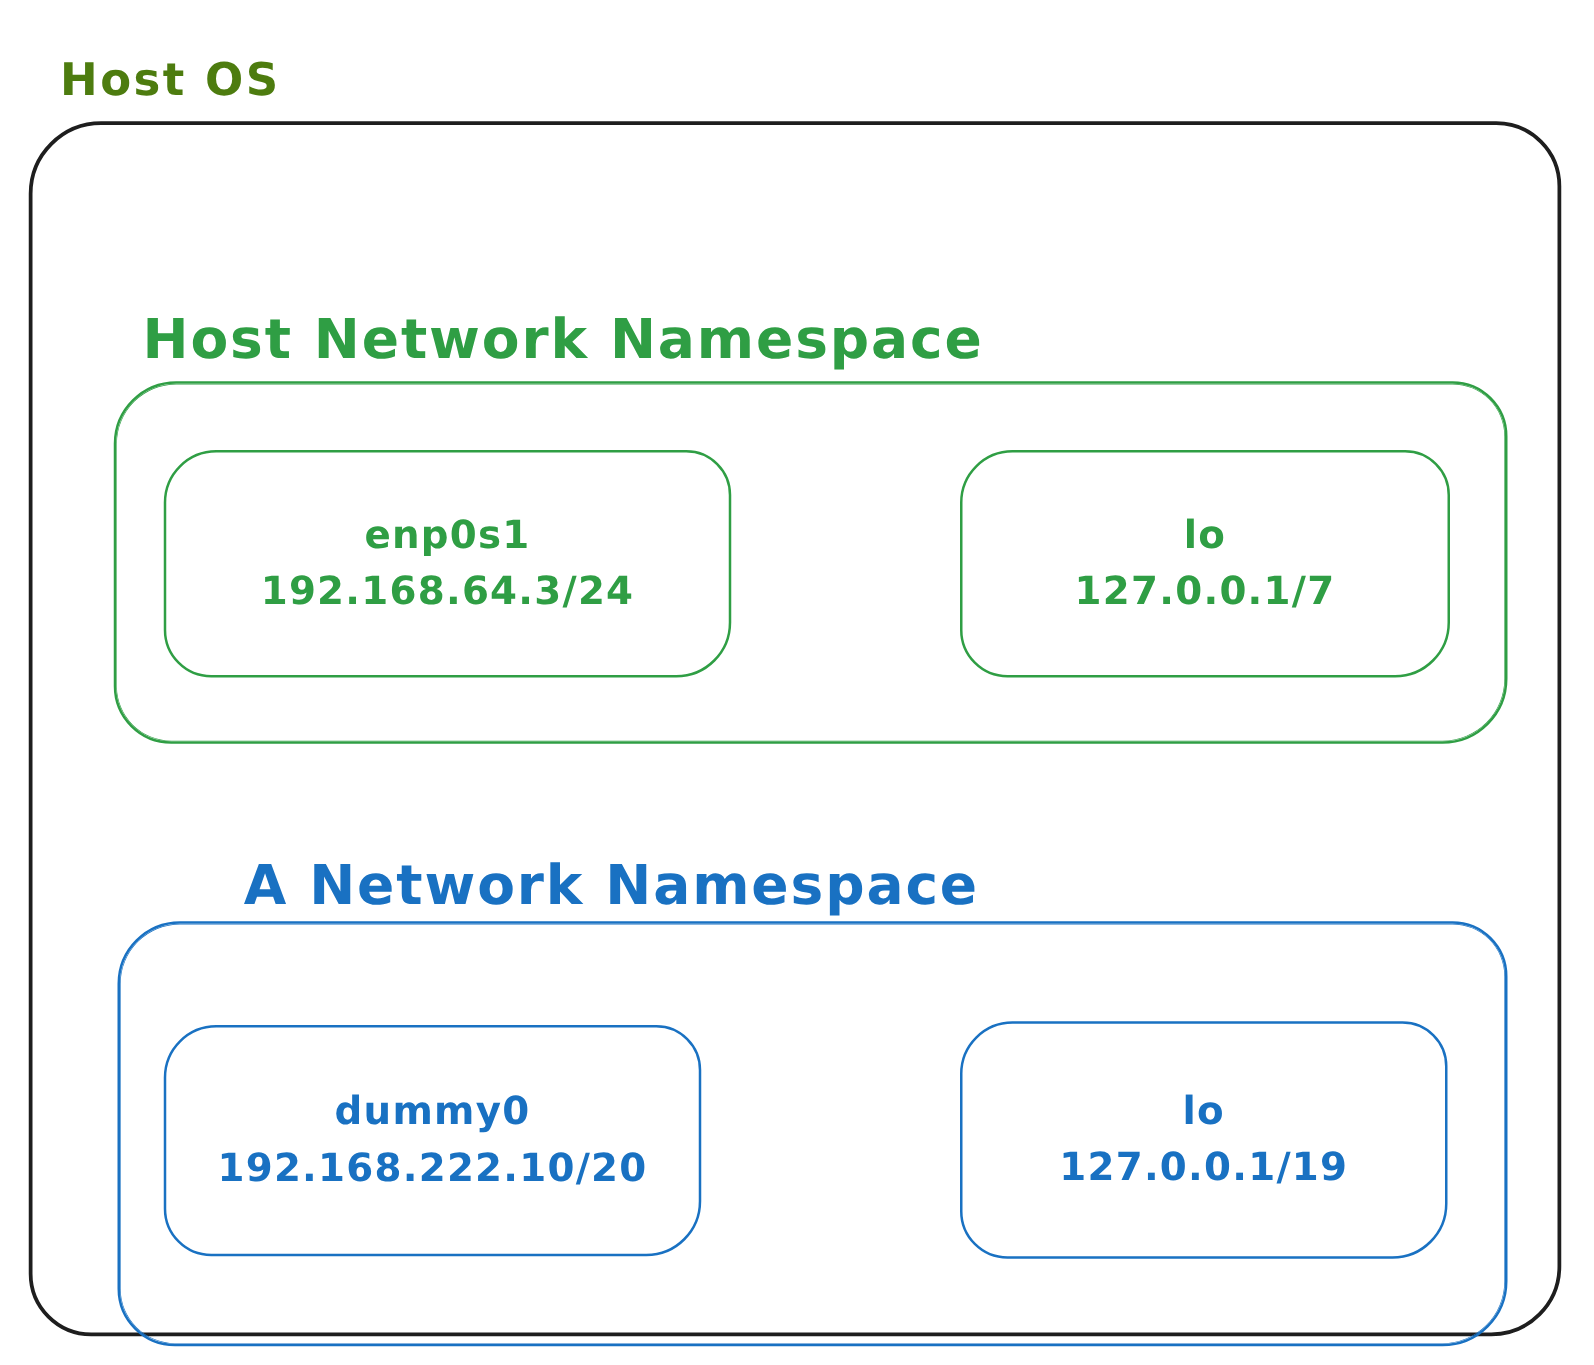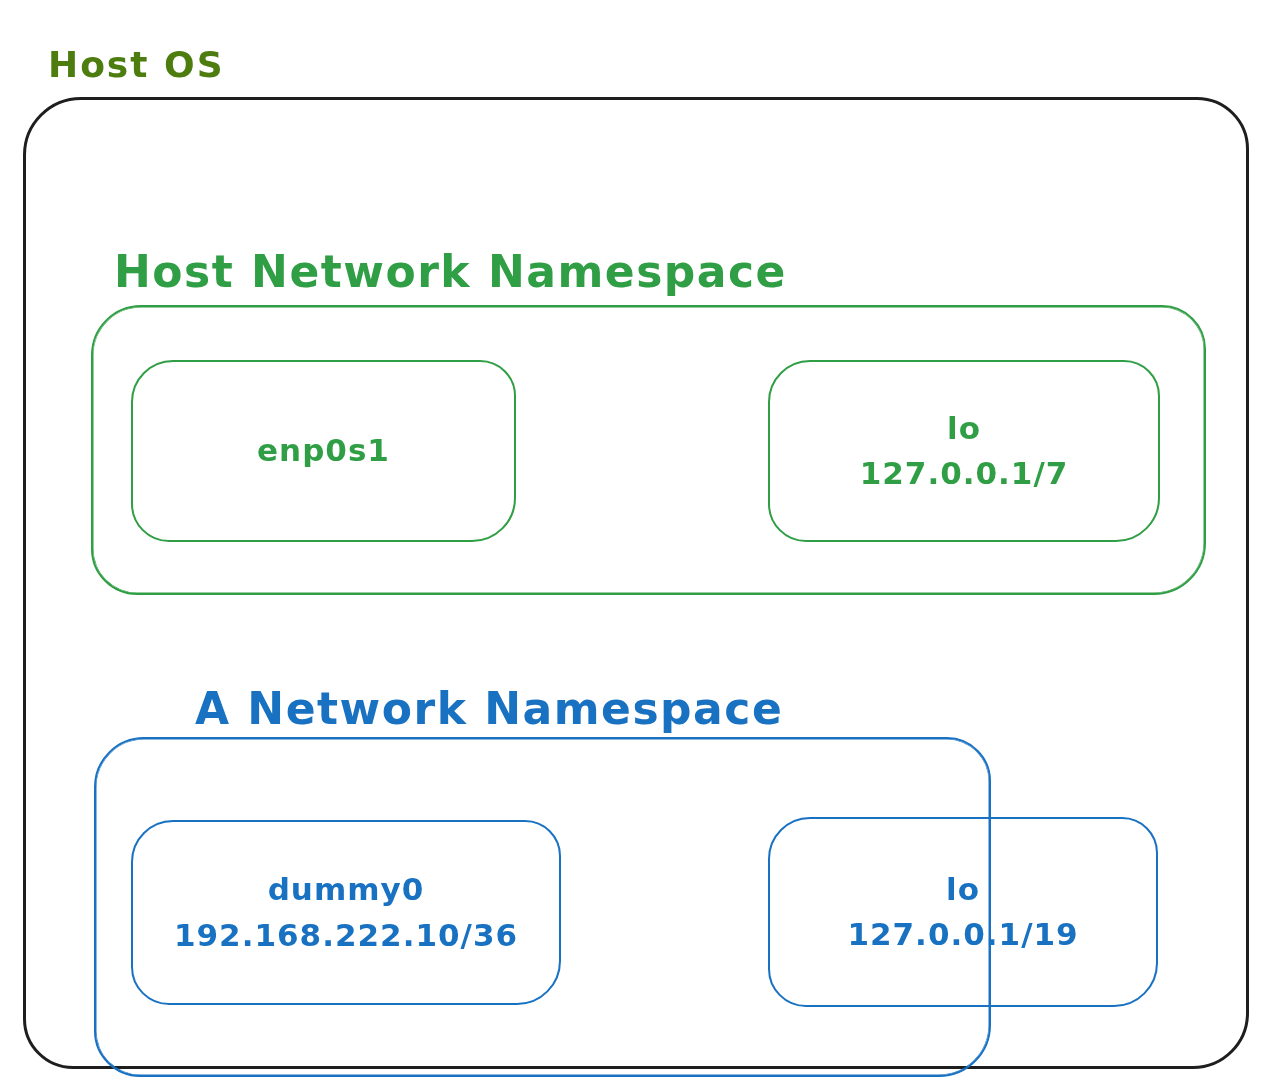--- a/index.html
+++ b/index.html
@@ -53,21 +53,21 @@
     left: 65px;
     top: 205px;
     width: 1115px;
     height: 290px;
     border: 2.5px solid #2f9e44;
     box-shadow: inset 0 0 0 0.5px #2f9e44;
   }
   .ns-container.blue {
     left: 68px;
     top: 637px;
-    width: 897px;
+    width: 1112px;
     height: 340px;
     border: 2.5px solid #1971c2;
     box-shadow: inset 0 0 0 0.5px #1971c2;
   }
   .iface-box {
     position: absolute;
     box-sizing: border-box;
     border-radius: 42px 36px 44px 38px;
     display: flex;
     flex-direction: column;
@@ -80,56 +80,57 @@
   .ns-container.blue  .iface-box { border: 2.5px solid #1971c2; color: #1971c2; }
   .iface-box .iface-name,
   .iface-box .iface-addr {
     font-size: 31px;
     font-weight: 700;
     letter-spacing: 1px;
     line-height: 1.2;
     white-space: nowrap;
   }
   
-  .iface-box.g0 { left: 38px;  top: 53px; width: 385px; height: 182px; }
+  .iface-box.g0 { left: 38px;  top: 53px; width: 454px; height: 182px; }
   .iface-box.g1 { left: 675px; top: 53px; width: 392px; height: 182px; }
   
   .iface-box.b0 { left: 35px;  top: 81px; width: 430px; height: 185px; }
   .iface-box.b1 { left: 672px; top: 78px; width: 390px; height: 190px; }
 </style>
 </head>
 <body>
 
 <div class="canvas">
 
   <div class="host-os-title">Host OS</div>
 
   <div class="host-box">
 
     <div class="ns-label green">Host Network Namespace</div>
 
     <div class="ns-container green">
 
       <div class="iface-box g0">
         <div class="iface-name">enp0s1</div>
+        <div class="iface-addr">192.168.64.3/24</div>
       </div>
 
       <div class="iface-box g1">
         <div class="iface-name">lo</div>
         <div class="iface-addr">127.0.0.1/7</div>
       </div>
     </div>
 
     <div class="ns-label blue">A Network Namespace</div>
 
     <div class="ns-container blue">
 
       <div class="iface-box b0">
         <div class="iface-name">dummy0</div>
-        <div class="iface-addr">192.168.222.10/36</div>
+        <div class="iface-addr">192.168.222.10/20</div>
       </div>
 
       <div class="iface-box b1">
         <div class="iface-name">lo</div>
         <div class="iface-addr">127.0.0.1/19</div>
       </div>
     </div>
 
   </div>
 </div>

